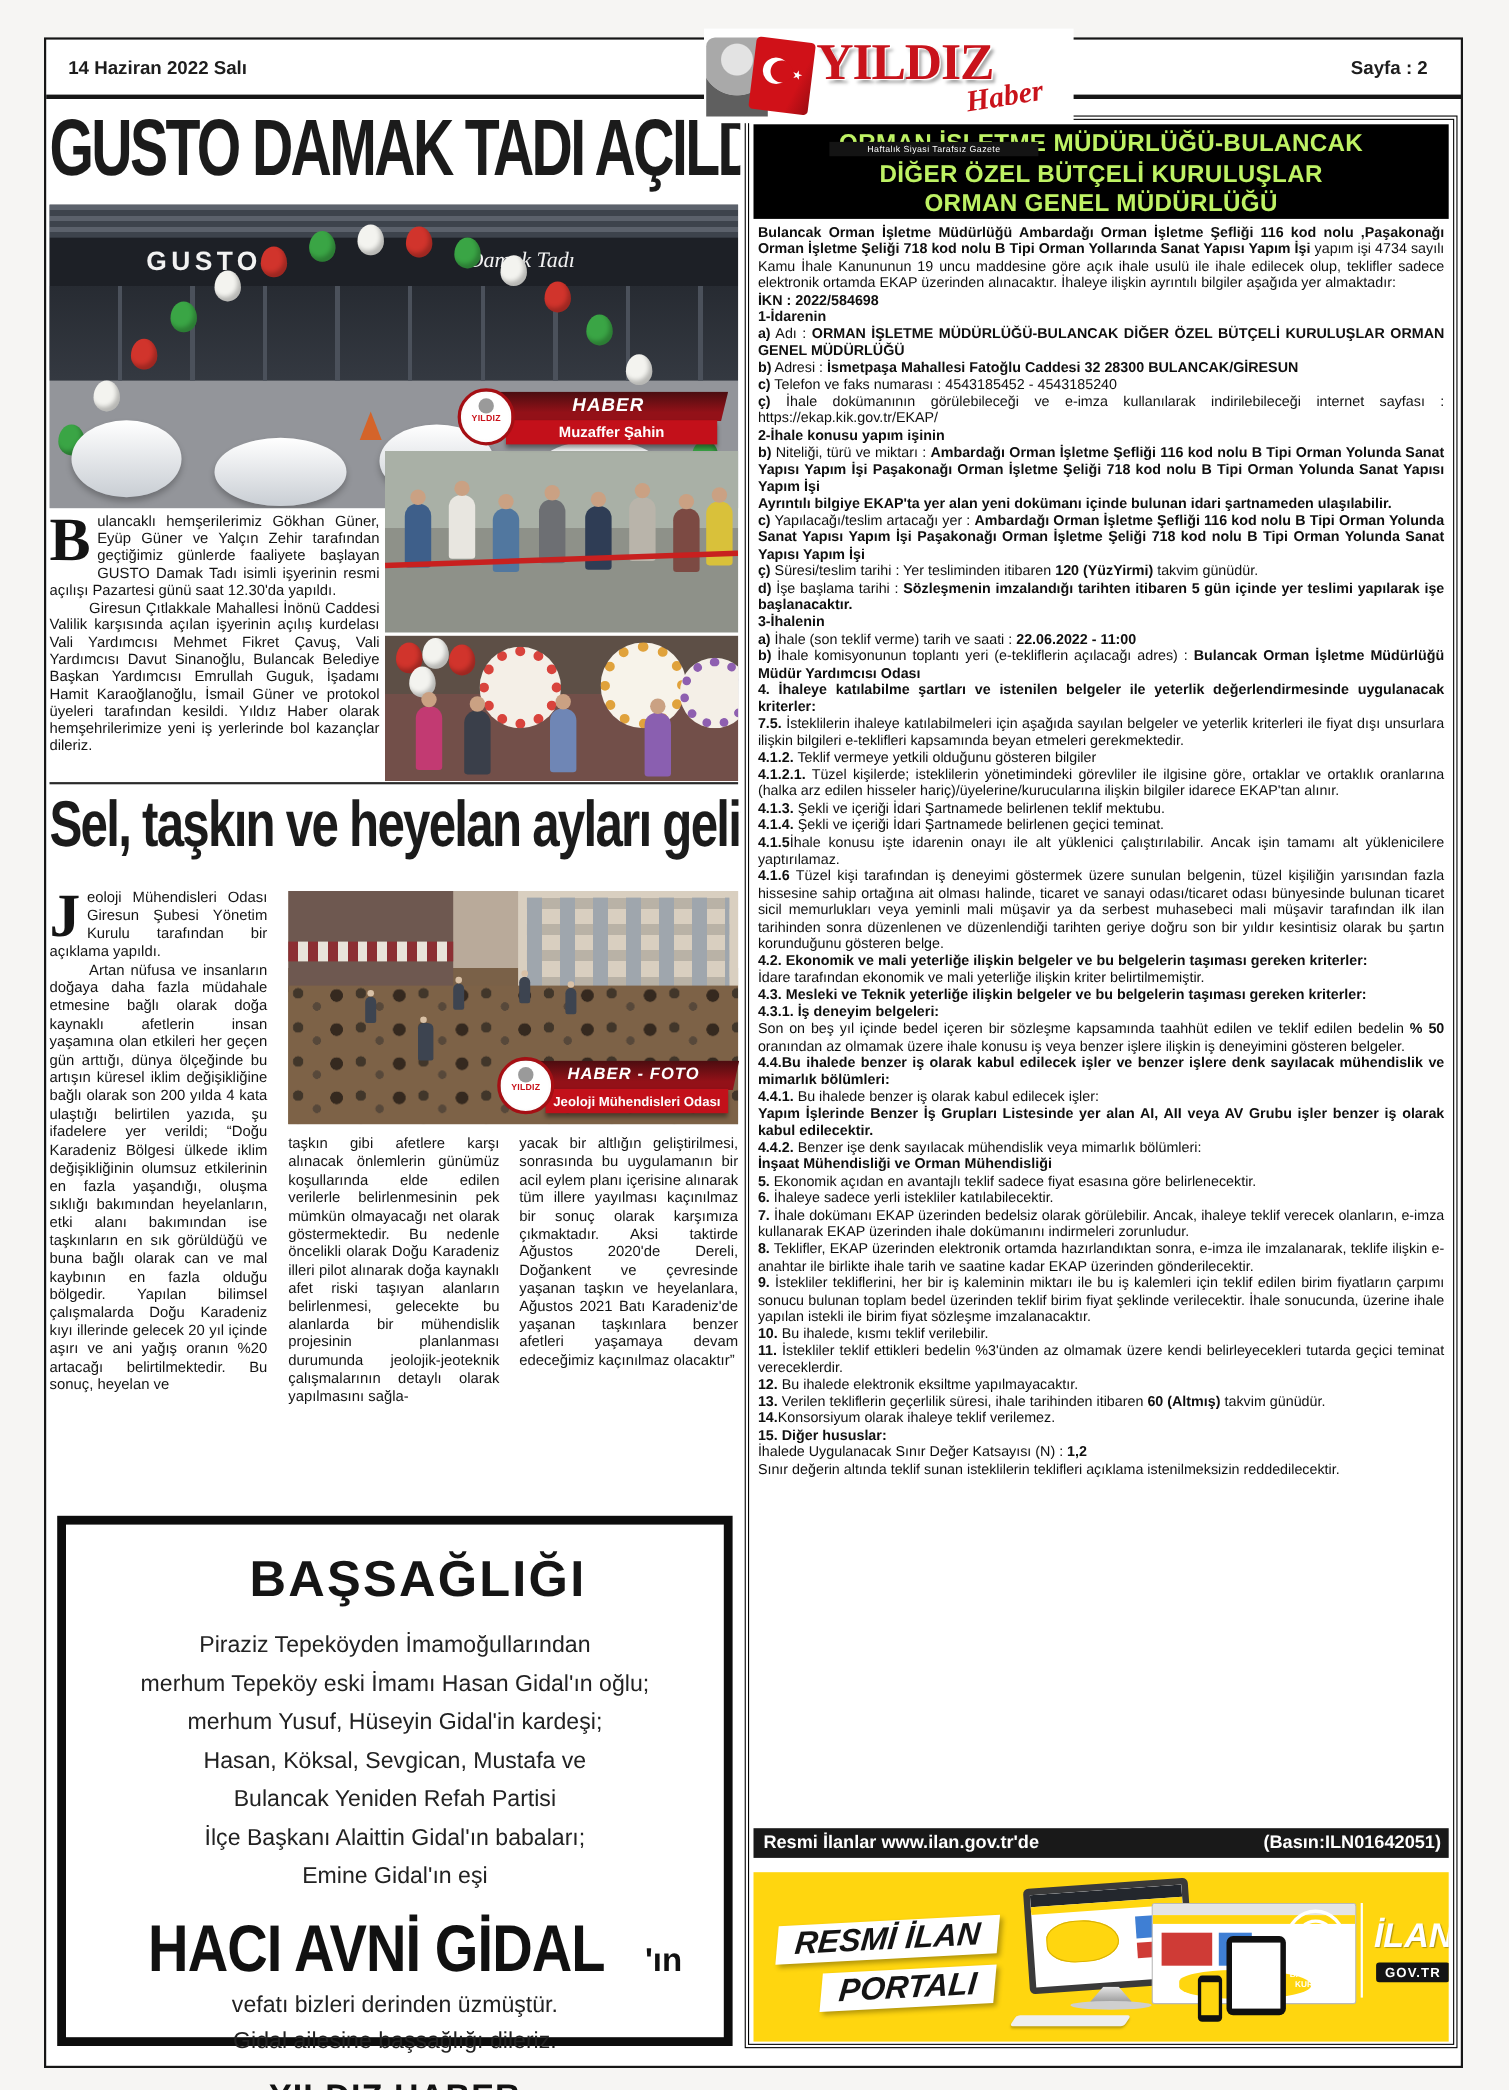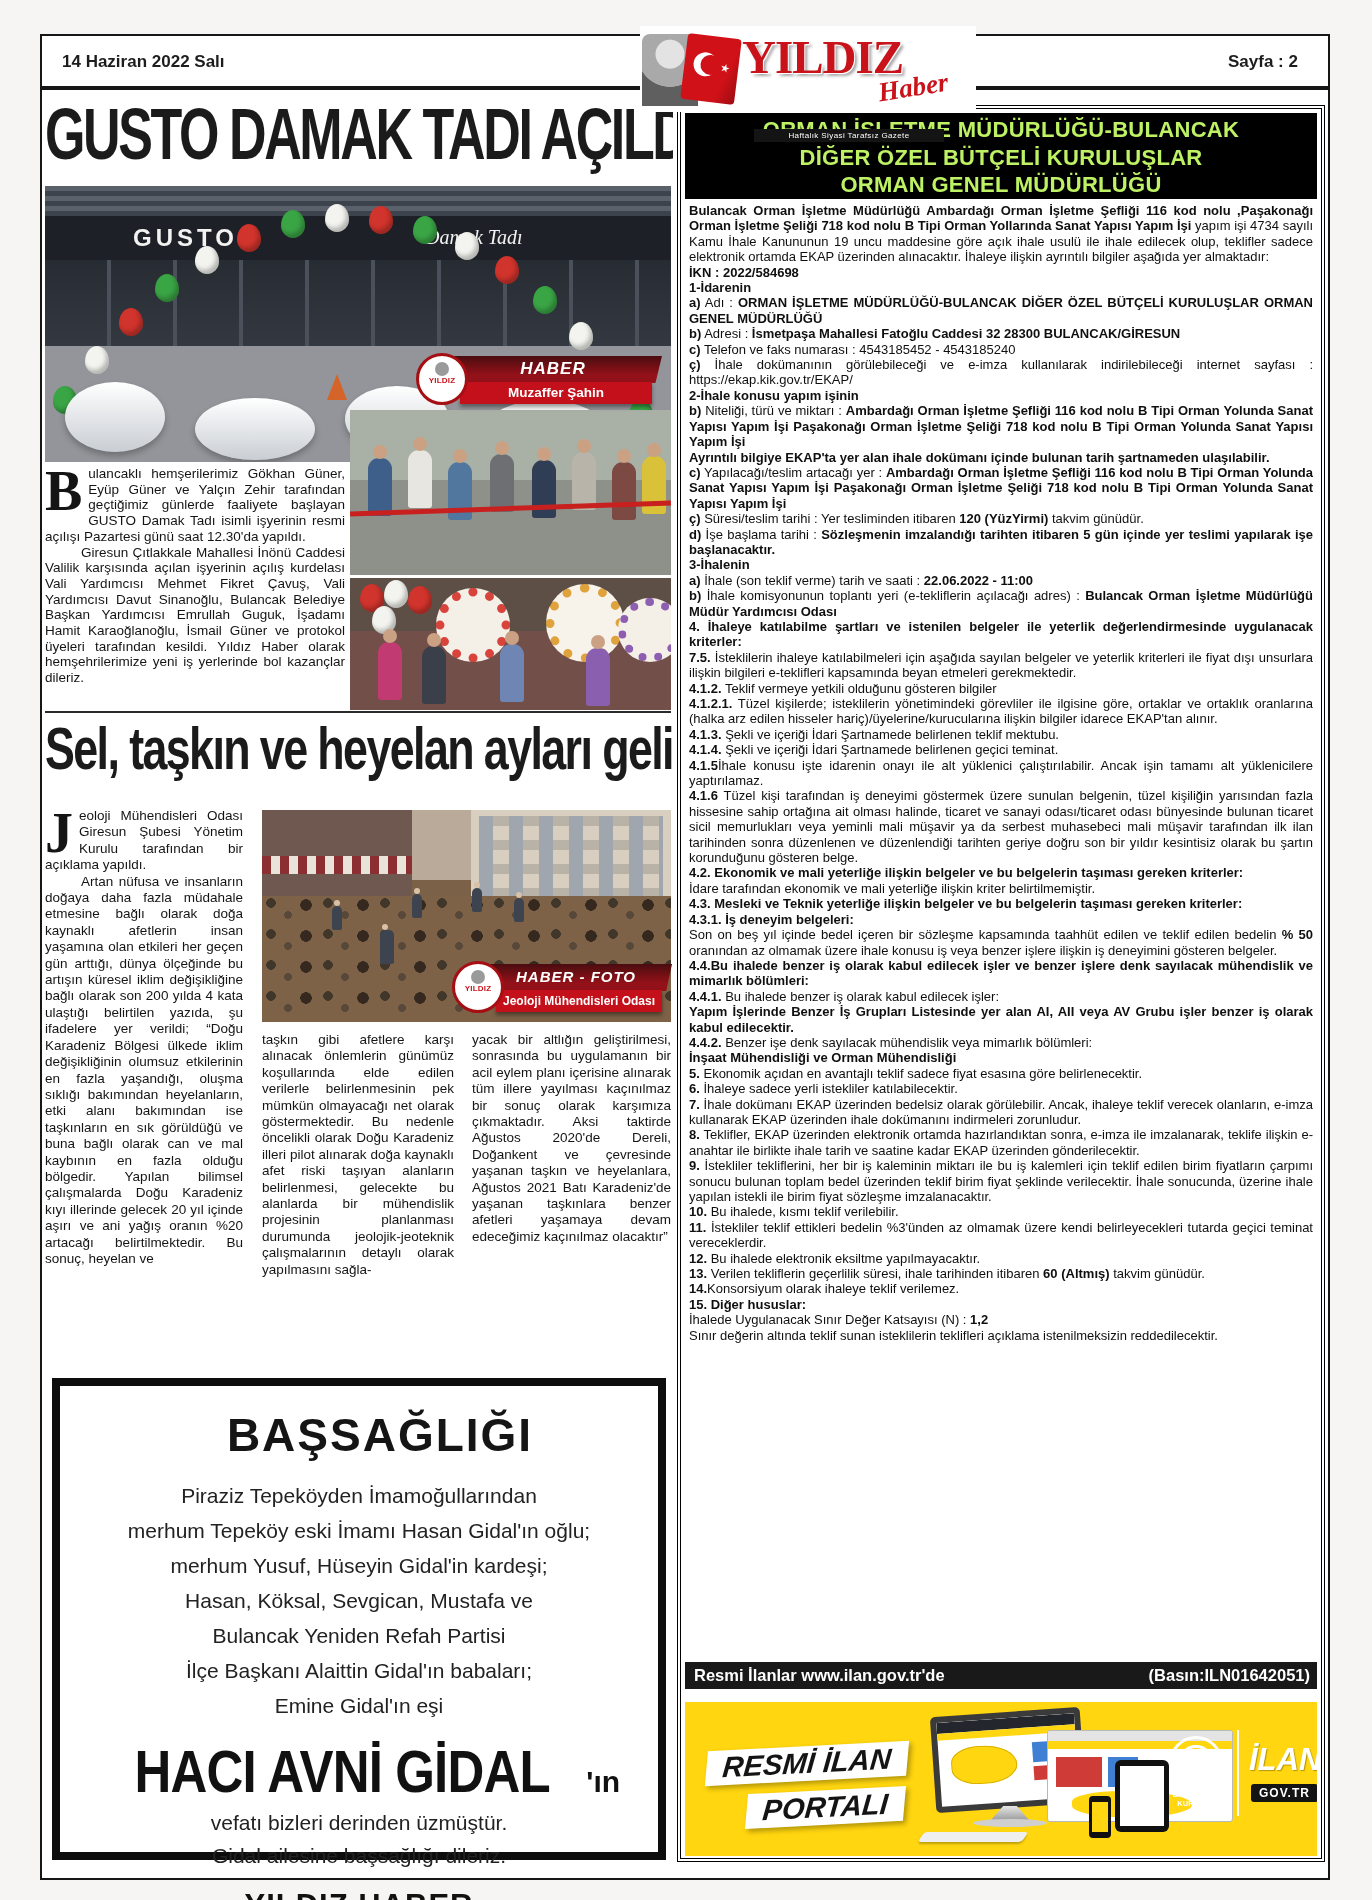--- a/index.html
+++ b/index.html
@@ -273,21 +273,21 @@
     <div id="tender-body">
         <p class="tl"><b>Bulancak Orman İşletme Müdürlüğü Ambardağı Orman İşletme Şefliği 116 kod nolu ,Paşakonağı Orman İşletme Şeliği 718 kod nolu B Tipi Orman Yollarında Sanat Yapısı Yapım İşi</b><span> yapım işi 4734 sayılı Kamu İhale Kanununun 19 uncu maddesine göre açık ihale usulü ile ihale edilecek olup, teklifler sadece elektronik ortamda EKAP üzerinden alınacaktır.  İhaleye ilişkin ayrıntılı bilgiler aşağıda yer almaktadır:</span></p>
         <p class="tl"><b>İKN : 2022/584698</b></p>
         <p class="tl"><b>1-İdarenin</b></p>
         <p class="tl"><b>a)</b><span> Adı : </span><b>ORMAN İŞLETME MÜDÜRLÜĞÜ-BULANCAK DİĞER ÖZEL BÜTÇELİ KURULUŞLAR ORMAN GENEL MÜDÜRLÜĞÜ</b></p>
         <p class="tl"><b>b)</b><span> Adresi : </span><b>İsmetpaşa Mahallesi Fatoğlu Caddesi 32 28300 BULANCAK/GİRESUN</b></p>
         <p class="tl"><b>c)</b><span> Telefon ve faks numarası : 4543185452 - 4543185240</span></p>
         <p class="tl"><b>ç)</b><span> İhale dokümanının görülebileceği ve e-imza kullanılarak indirilebileceği internet sayfası : https://ekap.kik.gov.tr/EKAP/</span></p>
         <p class="tl"><b>2-İhale konusu yapım işinin</b></p>
         <p class="tl"><b>b)</b><span> Niteliği, türü ve miktarı :  </span><b>Ambardağı Orman İşletme Şefliği 116 kod nolu B Tipi Orman Yolunda Sanat Yapısı Yapım İşi Paşakonağı Orman İşletme Şeliği 718 kod nolu B Tipi Orman Yolunda Sanat Yapısı Yapım İşi</b></p>
-        <p class="tl"><b>Ayrıntılı bilgiye EKAP'ta yer alan ihale dokümanı içinde bulunan tarih şartnameden ulaşılabilir.</b></p>
+        <p class="tl"><b>Ayrıntılı bilgiye EKAP'ta yer alan yeni dokümanı içinde bulunan idari şartnameden ulaşılabilir.</b></p>
         <p class="tl"><b>c)</b><span> Yapılacağı/teslim artacağı yer : </span><b>Ambardağı Orman İşletme Şefliği 116 kod nolu B Tipi Orman Yolunda Sanat Yapısı Yapım İşi Paşakonağı Orman İşletme Şeliği 718 kod nolu B Tipi Orman Yolunda Sanat Yapısı Yapım İşi</b></p>
         <p class="tl"><b>ç)</b><span> Süresi/teslim tarihi : Yer tesliminden itibaren </span><b>120 (YüzYirmi)</b><span> takvim günüdür.</span></p>
         <p class="tl"><b>d)</b><span> İşe başlama tarihi : </span><b>Sözleşmenin imzalandığı tarihten itibaren 5 gün içinde yer teslimi yapılarak işe başlanacaktır.</b></p>
         <p class="tl"><b>3-İhalenin</b></p>
         <p class="tl"><b>a)</b><span> İhale (son teklif verme) tarih ve saati : </span><b>22.06.2022 - 11:00</b></p>
         <p class="tl"><b>b)</b><span> İhale komisyonunun toplantı yeri (e-tekliflerin açılacağı adres) : </span><b>Bulancak Orman İşletme Müdürlüğü Müdür Yardımcısı Odası</b></p>
         <p class="tl"><b>4. İhaleye katılabilme şartları ve istenilen belgeler ile yeterlik değerlendirmesinde uygulanacak kriterler:</b></p>
         <p class="tl"><b>7.5.</b><span> İsteklilerin ihaleye katılabilmeleri için aşağıda sayılan belgeler ve yeterlik kriterleri ile fiyat dışı unsurlara ilişkin bilgileri e-teklifleri kapsamında beyan etmeleri gerekmektedir.</span></p>
         <p class="tl"><b>4.1.2.</b><span> Teklif vermeye yetkili olduğunu gösteren bilgiler</span></p>
         <p class="tl"><b>4.1.2.1.</b><span> Tüzel kişilerde; isteklilerin yönetimindeki görevliler ile ilgisine göre, ortaklar ve ortaklık oranlarına (halka arz edilen hisseler hariç)/üyelerine/kurucularına ilişkin bilgiler idarece EKAP'tan alınır.</span></p>

